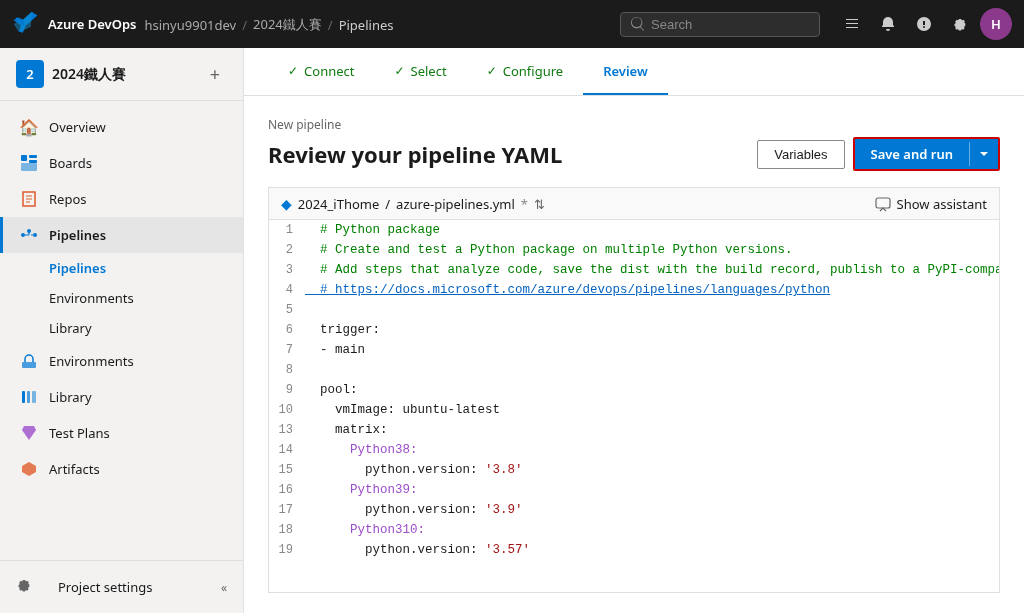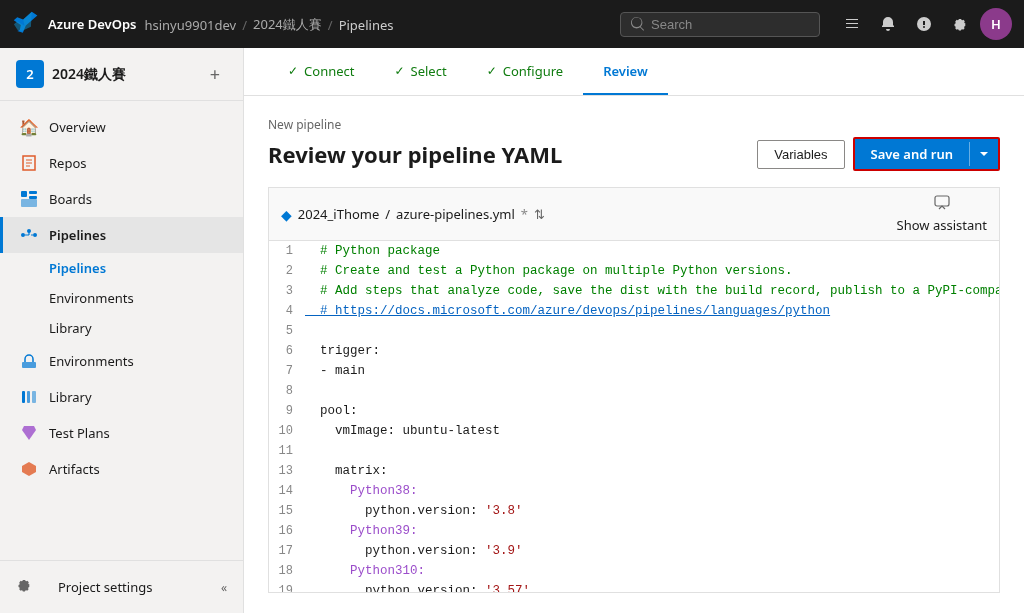--- a/index.html
+++ b/index.html
@@ -331,21 +331,20 @@
       color: #0078d4;
       font-size: 14px;
     }
     .show-assistant {
       display: flex;
       align-items: center;
       gap: 6px;
       font-size: 13px;
       color: #1b1b1b;
       cursor: pointer;
-      flex-direction: column;
     }
 
     
     .code-container {
       flex: 1;
       overflow: auto;
       background: #fff;
       font-family: 'Consolas', 'Courier New', monospace;
       font-size: 12.5px;
     }
@@ -432,36 +431,36 @@
     </div>
 
     <div class="sidebar-nav">
       <div class="sidebar-item">
         <span class="icon">🏠</span>
         <span>Overview</span>
       </div>
       <div class="sidebar-item">
         <span class="icon">
           <svg width="18" height="18" viewBox="0 0 18 18" fill="none">
-              <path d="M3 2h12v14H3z" stroke="#e05c2b" stroke-width="1.5" fill="none"></path>
-              <path d="M6 6h6M6 9h6M6 12h4" stroke="#e05c2b" stroke-width="1.2"></path>
-            </svg>
-        </span>
-        <span>Repos</span>
-      </div>
-      <div class="sidebar-item">
-        <span class="icon">
-          <svg width="18" height="18" viewBox="0 0 18 18" fill="none">
               <rect x="1" y="1" width="6" height="6" rx="1" fill="#0078d4"></rect>
               <rect x="9" y="1" width="8" height="3" rx="1" fill="#0078d4"></rect>
               <rect x="9" y="6" width="8" height="3" rx="1" fill="#0078d4"></rect>
               <rect x="1" y="9" width="16" height="8" rx="1" fill="#0078d4" opacity="0.5"></rect>
             </svg>
         </span>
         <span>Boards</span>
+      </div>
+      <div class="sidebar-item">
+        <span class="icon">
+          <svg width="18" height="18" viewBox="0 0 18 18" fill="none">
+              <path d="M3 2h12v14H3z" stroke="#e05c2b" stroke-width="1.5" fill="none"></path>
+              <path d="M6 6h6M6 9h6M6 12h4" stroke="#e05c2b" stroke-width="1.2"></path>
+            </svg>
+        </span>
+        <span>Repos</span>
       </div>
       <div class="sidebar-item active">
         <span class="icon">
           <svg width="18" height="18" viewBox="0 0 18 18" fill="none">
               <circle cx="3" cy="9" r="2" fill="#0078d4"></circle>
               <circle cx="9" cy="5" r="2" fill="#0078d4"></circle>
               <circle cx="15" cy="9" r="2" fill="#0078d4"></circle>
               <path d="M5 9h4M11 9h2M9 5v4" stroke="#0078d4" stroke-width="1.2"></path>
             </svg>
         </span>
@@ -622,24 +621,20 @@
             </div>
             <div class="code-line">
               <span class="line-num">9</span>
               <span class="line-content" style="color: rgb(27, 27, 27);"><span style="color: rgb(27, 27, 27);">  pool</span><span style="color: rgb(27, 27, 27);">:</span></span>
             </div>
             <div class="code-line">
               <span class="line-num">10</span>
               <span class="line-content" style="color: rgb(27, 27, 27);">    vmImage: ubuntu-latest</span>
             </div>
             <div class="code-line">
-              <span class="line-num">11</span>
-              <span class="line-content" style="color: rgb(27, 27, 27);"></span>
-            </div>
-            <div class="code-line">
               <span class="line-num">13</span>
               <span class="line-content" style="color: rgb(27, 27, 27);"><span style="color: rgb(27, 27, 27);">    matrix</span><span style="color: rgb(27, 27, 27);">:</span></span>
             </div>
             <div class="code-line">
               <span class="line-num">14</span>
               <span class="line-content" style="color: rgb(155, 77, 202);">      Python38:</span>
             </div>
             <div class="code-line">
               <span class="line-num">15</span>
               <span class="line-content"><span style="color: rgb(27, 27, 27);">        python.version: </span><span style="color: rgb(163, 21, 21);">'3.8'</span></span>

